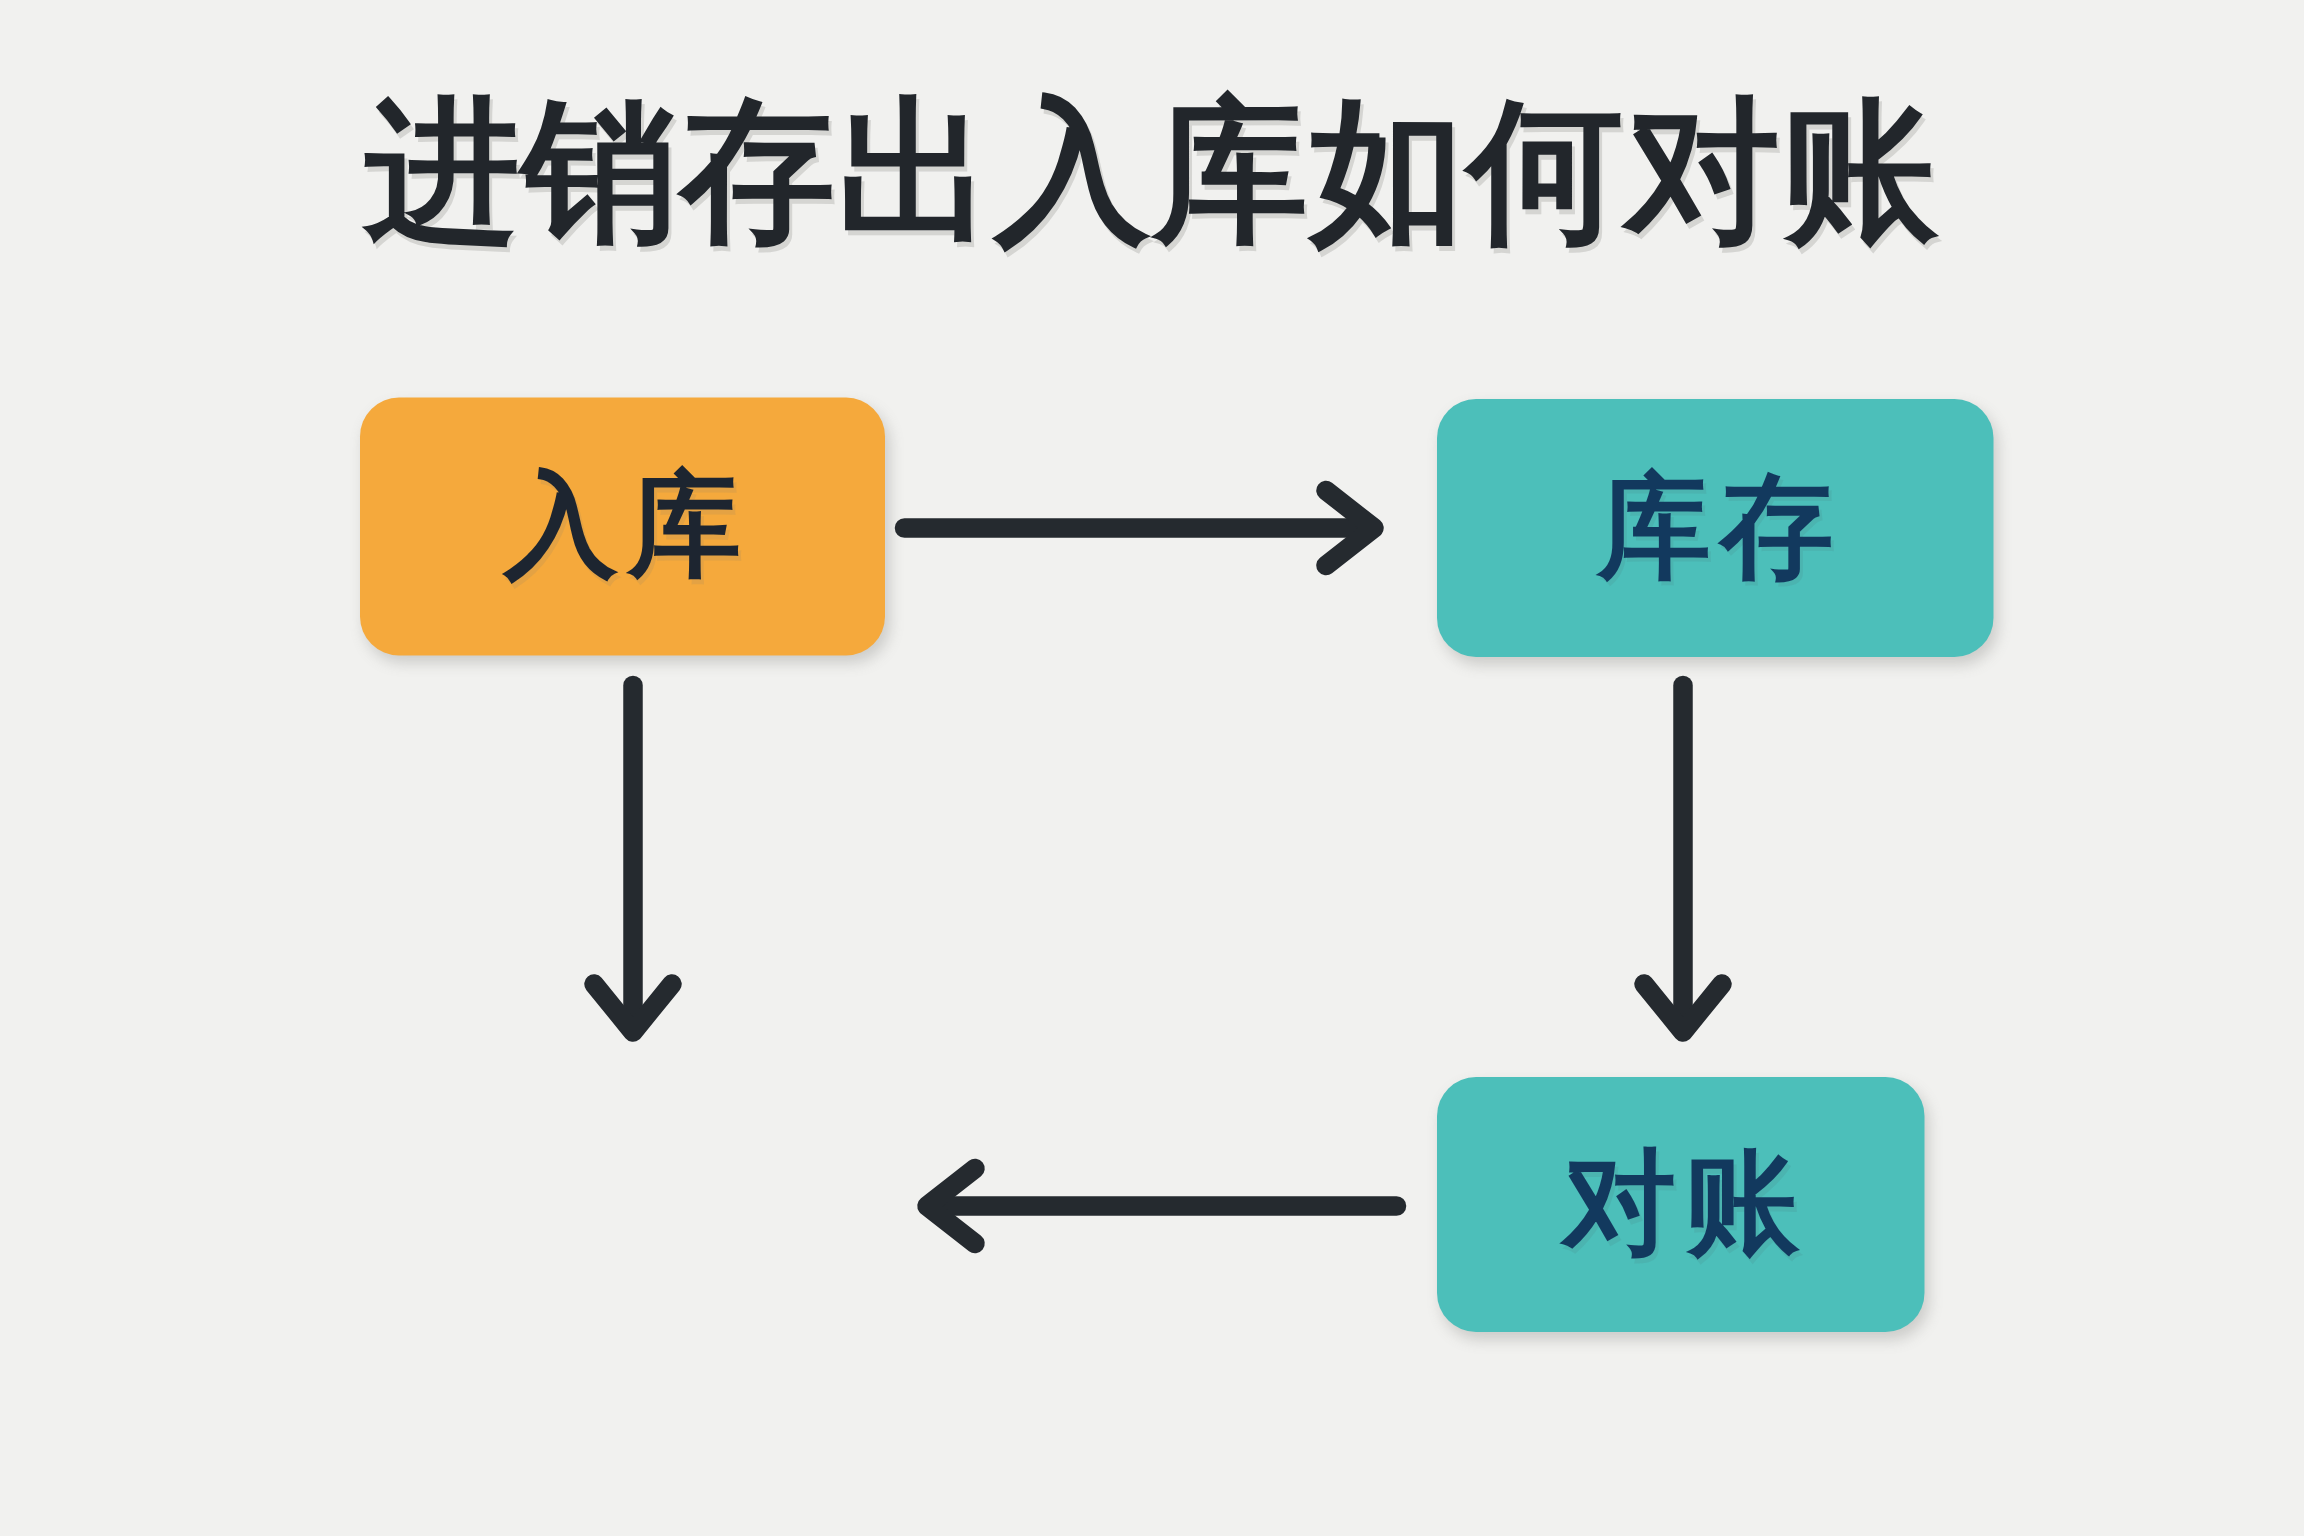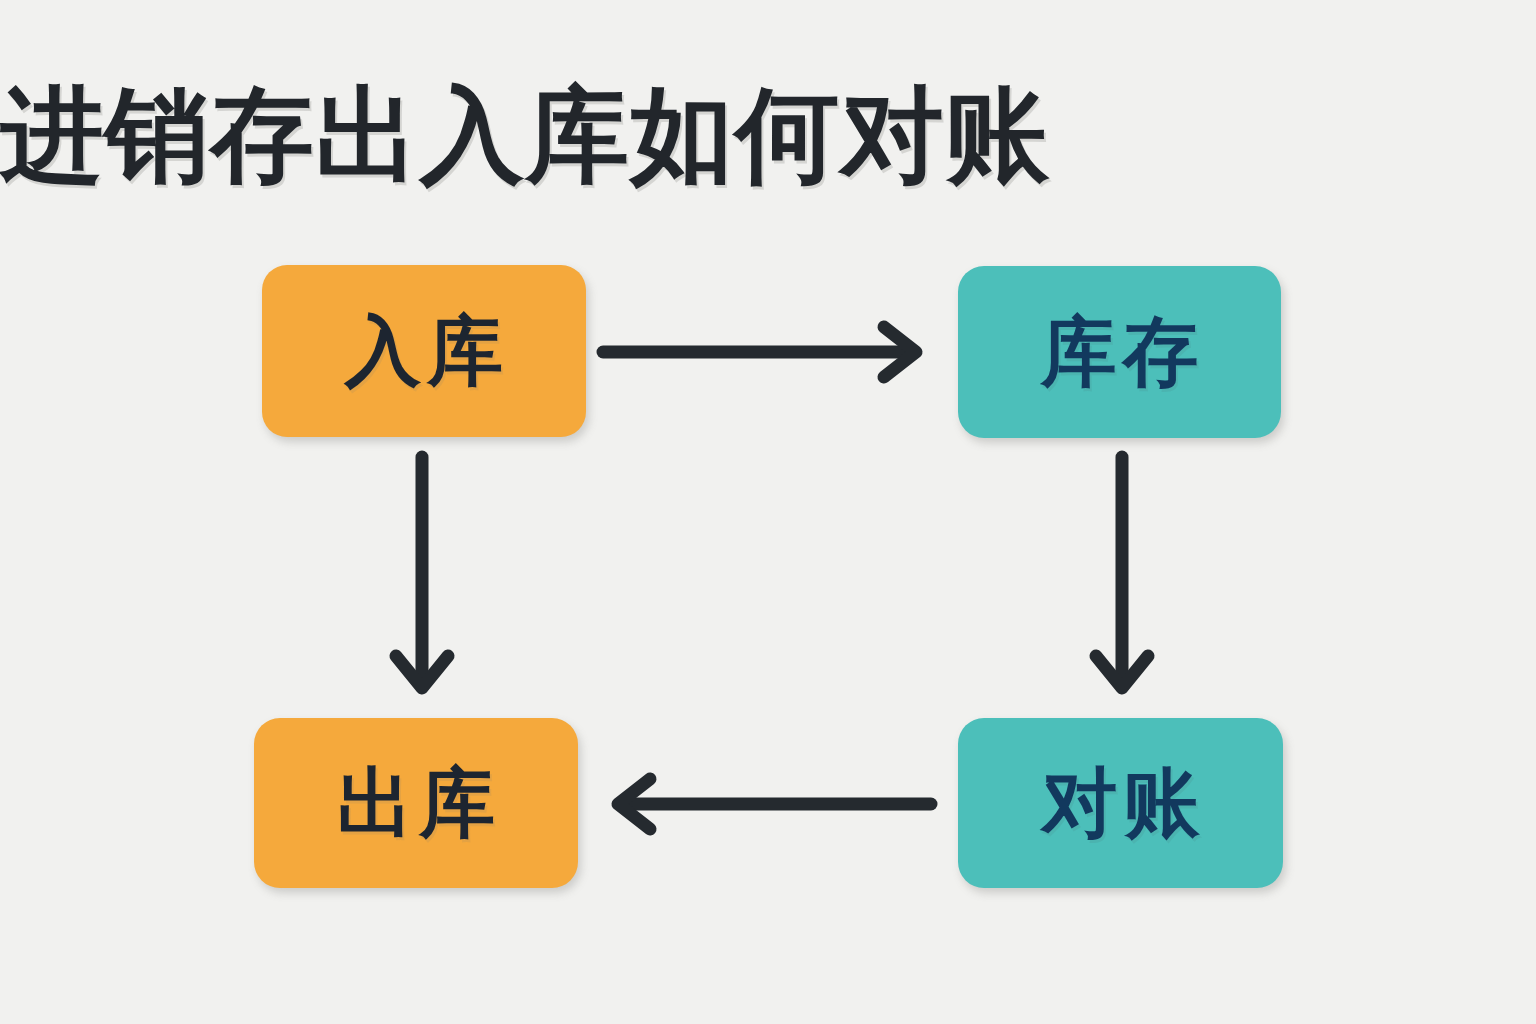--- a/index.html
+++ b/index.html
@@ -19,29 +19,29 @@
     height: 1024px;
     background: #f1f1ef;
   }
 
   
   #diagram-title {
     position: absolute;
     left: 0;
     top: 58px;
     width: 1536px;
+    text-align: center;
     font-size: 104px;
     line-height: 1.1;
     font-weight: 700;
     letter-spacing: 1px;
     color: #22262b;
     text-shadow: 2px 3px 0 rgba(160,160,158,0.35);
     white-space: nowrap;
     user-select: none;
-    margin-top: 20px;
   }
 
   
   .node {
     position: absolute;
     display: flex;
     align-items: center;
     justify-content: center;
     border-radius: 26px;
     box-shadow: 3px 5px 9px rgba(110,110,108,0.28);
@@ -60,22 +60,22 @@
   .node.teal  { background: #4cbfba; }
   .node.amber .node-label {
     color: #1d2530;
     text-shadow: 2px 3px 0 rgba(222,160,70,0.75);
   }
   .node.teal .node-label {
     color: #12395e;
     text-shadow: 2px 3px 0 rgba(75,178,174,0.8);
   }
 
-  #node-inbound  { left: 262px; top: 265px; width: 324px; height: 172px; border-radius: 25px; }
-  #node-stock    { left: 958px; top: 266px; width: 323px; height: 172px; }
+  #node-inbound  { left: 240px; top: 265px; width: 350px; height: 172px; }
+  #node-stock    { left: 958px; top: 266px; width: 371px; height: 172px; }
   #node-outbound { left: 254px; top: 718px; width: 324px; height: 170px; }
   #node-recon    { left: 958px; top: 718px; width: 325px; height: 170px; text-align: right; }
 
   
   .arrow-svg {
     position: absolute;
     overflow: visible;
     pointer-events: none;
   }
   .arrow-stroke {
@@ -98,23 +98,20 @@
   <div id="diagram-title">进销存出入库如何对账</div>
 
   <div id="node-inbound" class="node amber">
     <span class="node-label">入库</span>
   </div>
 
   <div id="node-stock" class="node teal">
     <span class="node-label">库存</span>
   </div>
 
-  <div id="node-outbound" class="node amber">
-    <span class="node-label">出库</span>
-  </div>
 
   <div id="node-recon" class="node teal">
     <span class="node-label">对账</span>
   </div>
 
   <svg id="arrow-inbound-to-stock" class="arrow-svg" viewBox="0 0 336 64" width="336" height="64">
     <path class="arrow-stroke" d="M 7 32 L 316 32"></path>
     <path class="arrow-stroke" d="M 288 7 L 320 32 L 288 57"></path>
   </svg>
 

